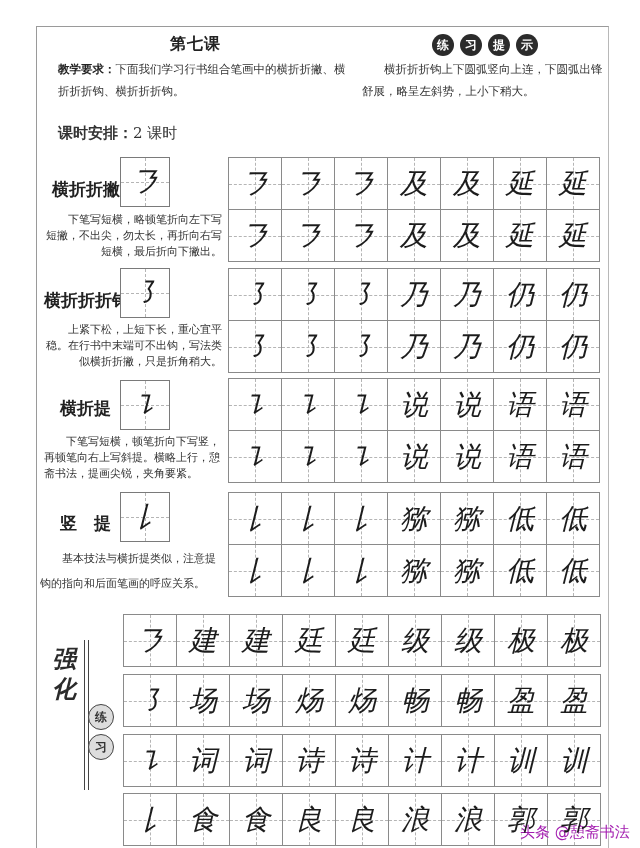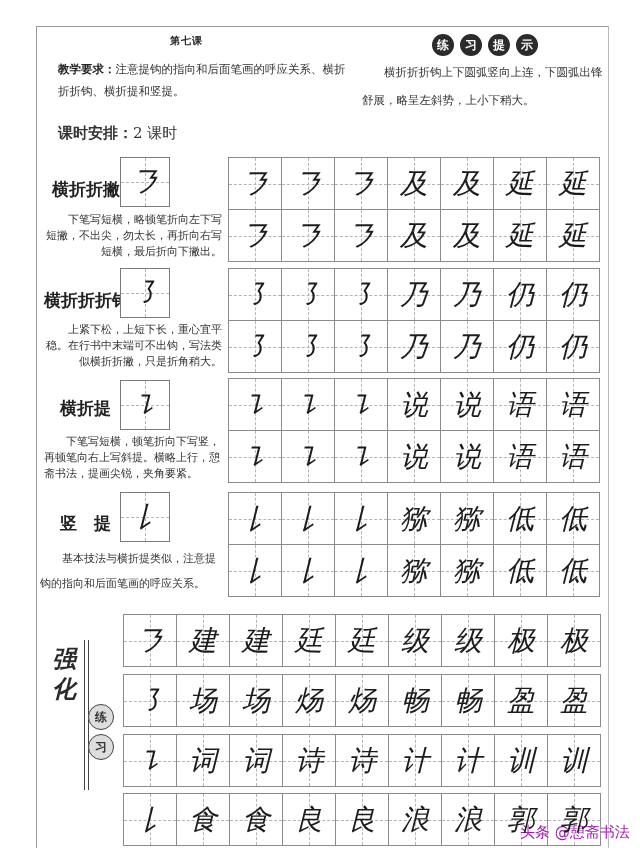--- a/index.html
+++ b/index.html
@@ -6,29 +6,29 @@
   body {
     width:640px; height:848px; background:#ffffff; position:relative; overflow:hidden;
     font-family:"DejaVu Serif", "Liberation Serif", serif; color:#2a2a2a;
   }
   .page {
     position:absolute; left:36px; top:26px; width:573px; height:840px;
     border-left:1px solid #9a9a9a; border-top:1px solid #9a9a9a; border-right:1px solid #b8b8b8;
     box-sizing:border-box;
   }
   .abs { position:absolute; }
-  .title { left:170px; top:34px; font-size:10px; font-weight:bold; letter-spacing:1px; font-family:"DejaVu Sans","Liberation Sans",sans-serif; color:#222; }
+  .title { left:170px; top:34px; font-size:16px; font-weight:bold; letter-spacing:1px; font-family:"DejaVu Sans","Liberation Sans",sans-serif; color:#222; }
   .req { left:58px; top:58px; width:290px; font-size:11.5px; line-height:22px; color:#333; }
   .req b { font-weight:bold; font-family:"DejaVu Sans","Liberation Sans",sans-serif; color:#222; }
   .sched { left:58px; top:124px; font-size:15px; color:#333; }
   .sched b { font-weight:bold; font-family:"DejaVu Sans","Liberation Sans",sans-serif; }
   .badges { left:432px; top:34px; display:flex; gap:6px; }
   .badge { width:22px; height:22px; border-radius:50%; background:#2b2b2b; color:#fff; font-size:12px; font-weight:bold;
            display:flex; align-items:center; justify-content:center; font-family:"DejaVu Sans","Liberation Sans",sans-serif; }
-  .tip { left:362px; top:58px; width:250px; font-size:11.5px; line-height:28px; color:#333; text-indent:22px; }
+  .tip { left:362px; top:58px; width:250px; font-size:11.5px; line-height:22px; color:#333; text-indent:22px; }
 
   .stroke-label { font-size:17px; font-weight:bold; color:#222; font-family:"DejaVu Sans","Liberation Sans",sans-serif; white-space:nowrap; }
   .sample-box { width:50px; height:50px; border:1px solid #7a7a7a; box-sizing:border-box; background:#fff; }
   .desc { font-size:11px; line-height:16px; color:#333; width:178px; text-indent:22px; }
 
   .cell { position:relative; width:53px; height:52px; box-sizing:border-box; border-right:1px solid #8a8a8a; border-bottom:1px solid #8a8a8a; background:#fff; }
   .cell::before { content:""; position:absolute; left:0; right:0; top:50%; border-top:1px dashed #b5b5b5; }
   .cell::after { content:""; position:absolute; top:0; bottom:0; left:50%; border-left:1px dashed #b5b5b5; }
   .cell span, .sample-box span { position:relative; z-index:1; display:flex; width:100%; height:100%; align-items:center; justify-content:center;
               font-size:28px; font-family:"DejaVu Serif","Liberation Serif",serif; color:#1c1c1c; font-style:italic; }
@@ -47,21 +47,21 @@
   .watermark { left:520px; top:814px; font-size:15px; color:#a21caf; font-family:"DejaVu Sans","Liberation Sans",sans-serif; text-shadow:0 0 3px #fff, 0 0 3px #fff;margin-top:9px; }
 </style>
 </head>
 <body>
 
 <div class="page"></div>
 
 <div class="abs title">第七课</div>
 
 <div class="abs req">
-  <b>教学要求：</b><span>注意提钩的指向和后面笔画的呼应关系、横折折折钩、横折提和竖提。</span>
+  <b>教学要求：</b><span>下面我们学习行书组合笔画中的横折折撇、横折折折钩、横折折折钩。</span>
 </div>
 
 <div class="abs sched">
   <b>课时安排：</b><span>2 课时</span>
 </div>
 
 <div class="abs badges">
   <div class="badge">练</div>
   <div class="badge">习</div>
   <div class="badge">提</div>

